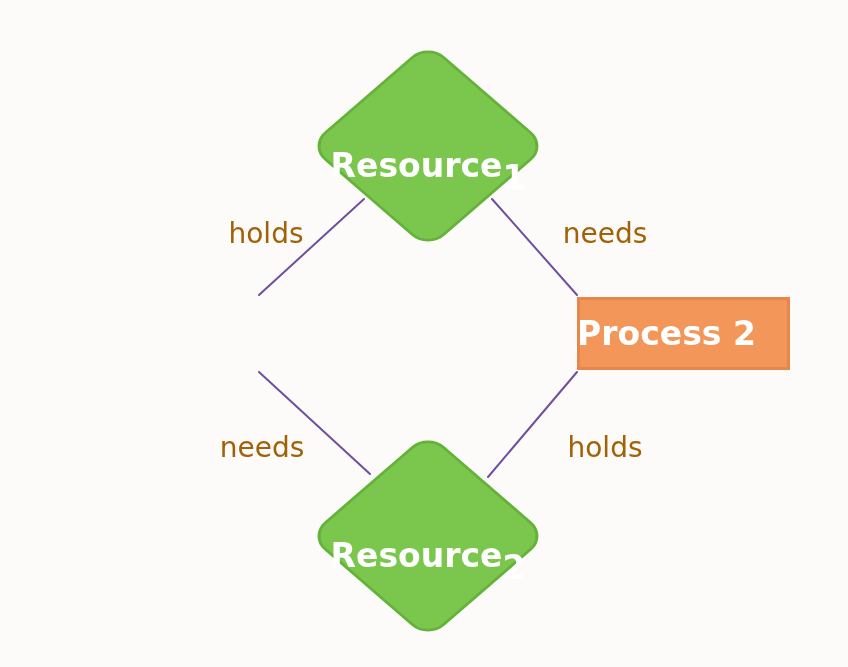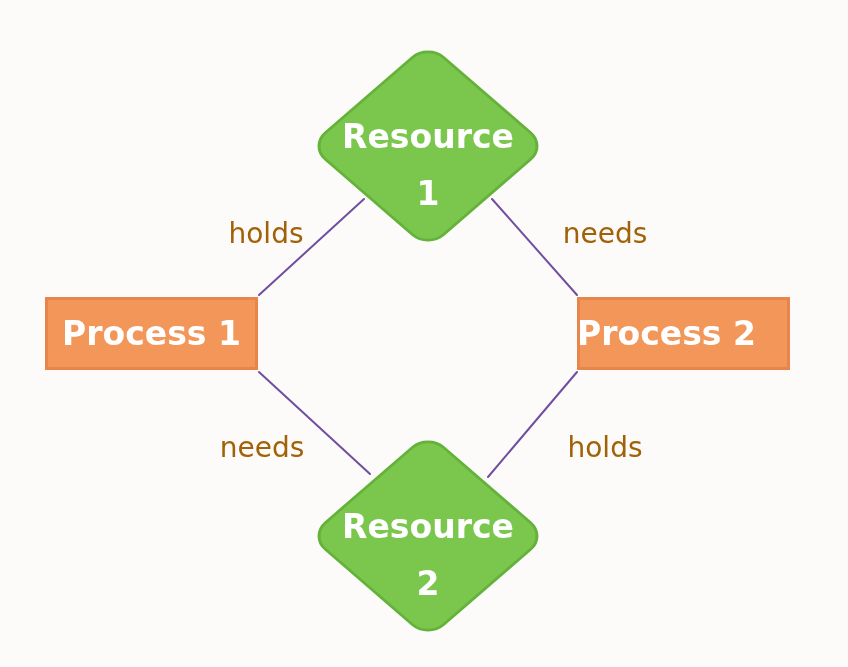--- a/index.html
+++ b/index.html
@@ -33,21 +33,21 @@
   .node svg {
     display: block;
   }
   .node-label {
     position: absolute;
     left: 0;
     top: 0;
     width: 100%;
     height: 100%;
     display: flex;
-    flex-direction: column;
+    flex-direction: row;
     align-items: center;
     justify-content: center;
     color: #ffffff;
     font-weight: 700;
     font-size: 33px;
     line-height: 1.0;
     text-align: center;
     pointer-events: none;
   }
   .node.diamond .node-label {
@@ -95,28 +95,20 @@
   <div class="node diamond" style="left:310px; top:434px; width:236px; height:204px;">
     <svg width="236" height="204" viewBox="0 0 236 204">
       <rect x="-83.5" y="-83.5" width="167" height="167" rx="22" ry="22" transform="translate(118,102) scale(1,0.864) rotate(45)" stroke-width="3" fill="#7bc74e" stroke="#64b23a"></rect>
     </svg>
     <div class="node-label">
       <span>Resource</span>
       <span>2</span>
     </div>
   </div>
 
-  <div class="node rect" style="left:45px; top:297px; width:213px; height:73px;">
-    <svg width="213" height="73" viewBox="0 0 213 73">
-      <rect x="1.5" y="1.5" width="210" height="70" stroke-width="3" fill="#f2965a" stroke="#e8854a"></rect>
-    </svg>
-    <div class="node-label">
-      <span>Process 1</span>
-    </div>
-  </div>
 
   <div class="node rect" style="left:577px; top:297px; width:179px; height:73px;">
     <svg width="213" height="73" viewBox="0 0 213 73">
       <rect x="1.5" y="1.5" width="210" height="70" stroke-width="3" fill="#f2965a" stroke="#e8854a"></rect>
     </svg>
     <div class="node-label">
       <span>Process 2</span>
     </div>
   </div>
 

